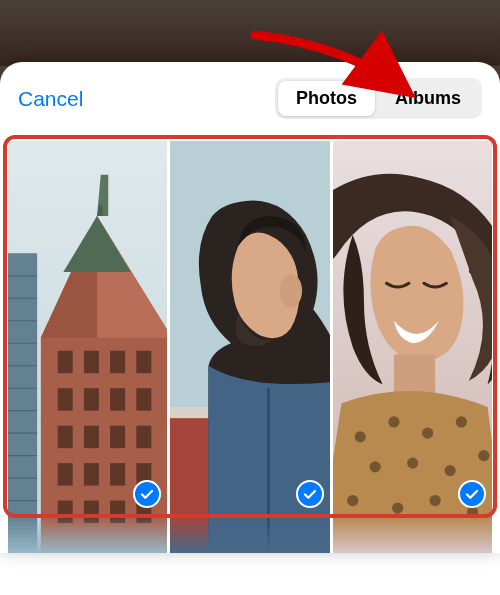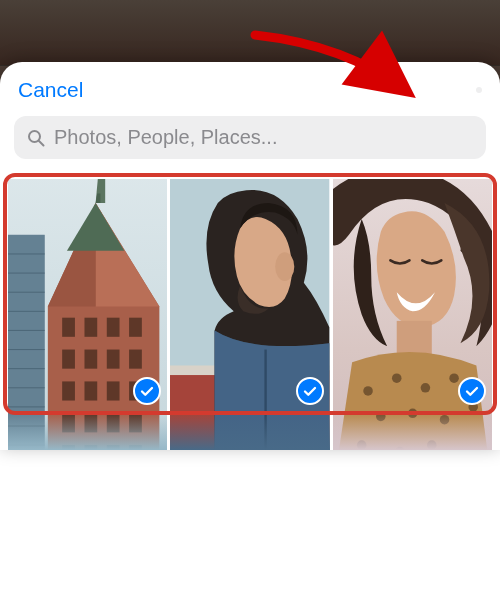--- a/index.html
+++ b/index.html
@@ -1,20 +1,20 @@
 <!DOCTYPE html>
 <html><head>
 <meta charset="utf-8">
 <style>
   * { box-sizing: border-box; margin: 0; padding: 0; }
   html, body { width: 500px; height: 595px; overflow: hidden; font-family: -apple-system, "SF Pro Text", "Helvetica Neue", Arial, sans-serif; }
   .stage {
     position: relative;
     width: 500px;
-    height: 450px;
+    height: 553px;
     background: linear-gradient(180deg, #6a5a4e 0%, #3c2e28 22%, #6b6b6b 100%);
   }
   .bg-top {
     position: absolute;
     top: 0; left: 0; right: 0; height: 66px;
     background: linear-gradient(180deg, #4a4038 0%, #37261f 100%);
     border-bottom: 1px solid rgba(0,0,0,.3);
   }
 
   .sheet {
@@ -158,33 +158,26 @@
     </defs>
     <path d="M 255 35 Q 345 45 405 90" stroke="#d60000" stroke-width="9" fill="none" marker-end="url(#ah)" stroke-linecap="round"></path>
   </svg>
 
   <div class="sheet">
 
     <div class="header">
       <button class="btn-text">Cancel</button>
 
       <div class="seg">
+        <button class="seg-item active">Photos</button>
+        <button class="seg-item">Albums</button>
       </div>
 
     </div>
 
-    <div class="search-wrap">
-      <div class="search">
-        <svg width="20" height="20" viewBox="0 0 20 20" fill="none">
-          <circle cx="8.5" cy="8.5" r="5.5" stroke="#8a8a8e" stroke-width="2"></circle>
-          <line x1="13" y1="13" x2="17.5" y2="17.5" stroke="#8a8a8e" stroke-width="2" stroke-linecap="round"></line>
-        </svg>
-        <input type="text" placeholder="Photos, People, Places..." style="">
-      </div>
-    </div>
 
     <div class="grid-wrap">
       <div class="highlight"></div>
 
       <div class="grid">
 
         <div class="tile">
           <svg class="art" viewBox="0 0 100 220" preserveAspectRatio="xMidYMid slice">
             <defs>
               <linearGradient id="sky1" x1="0" y1="0" x2="0" y2="1">

